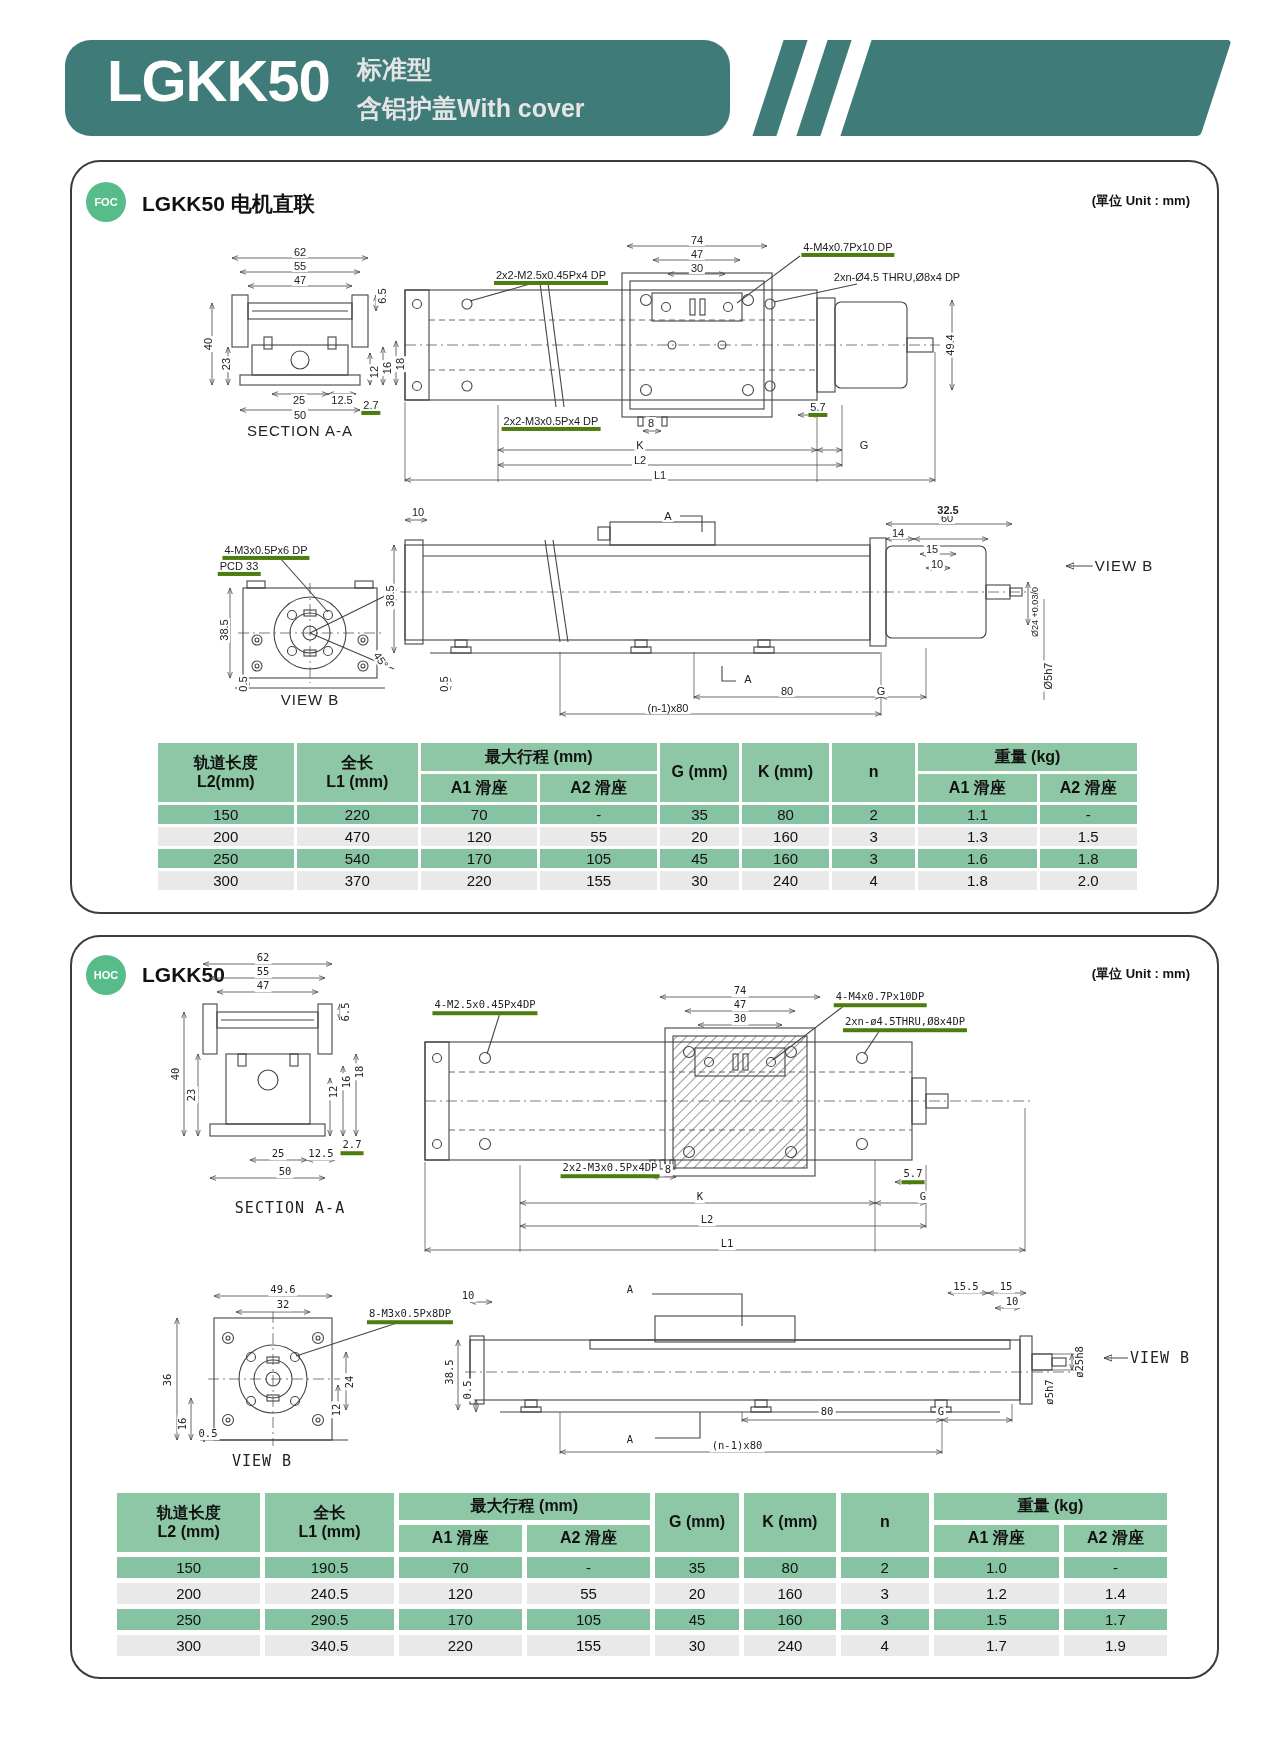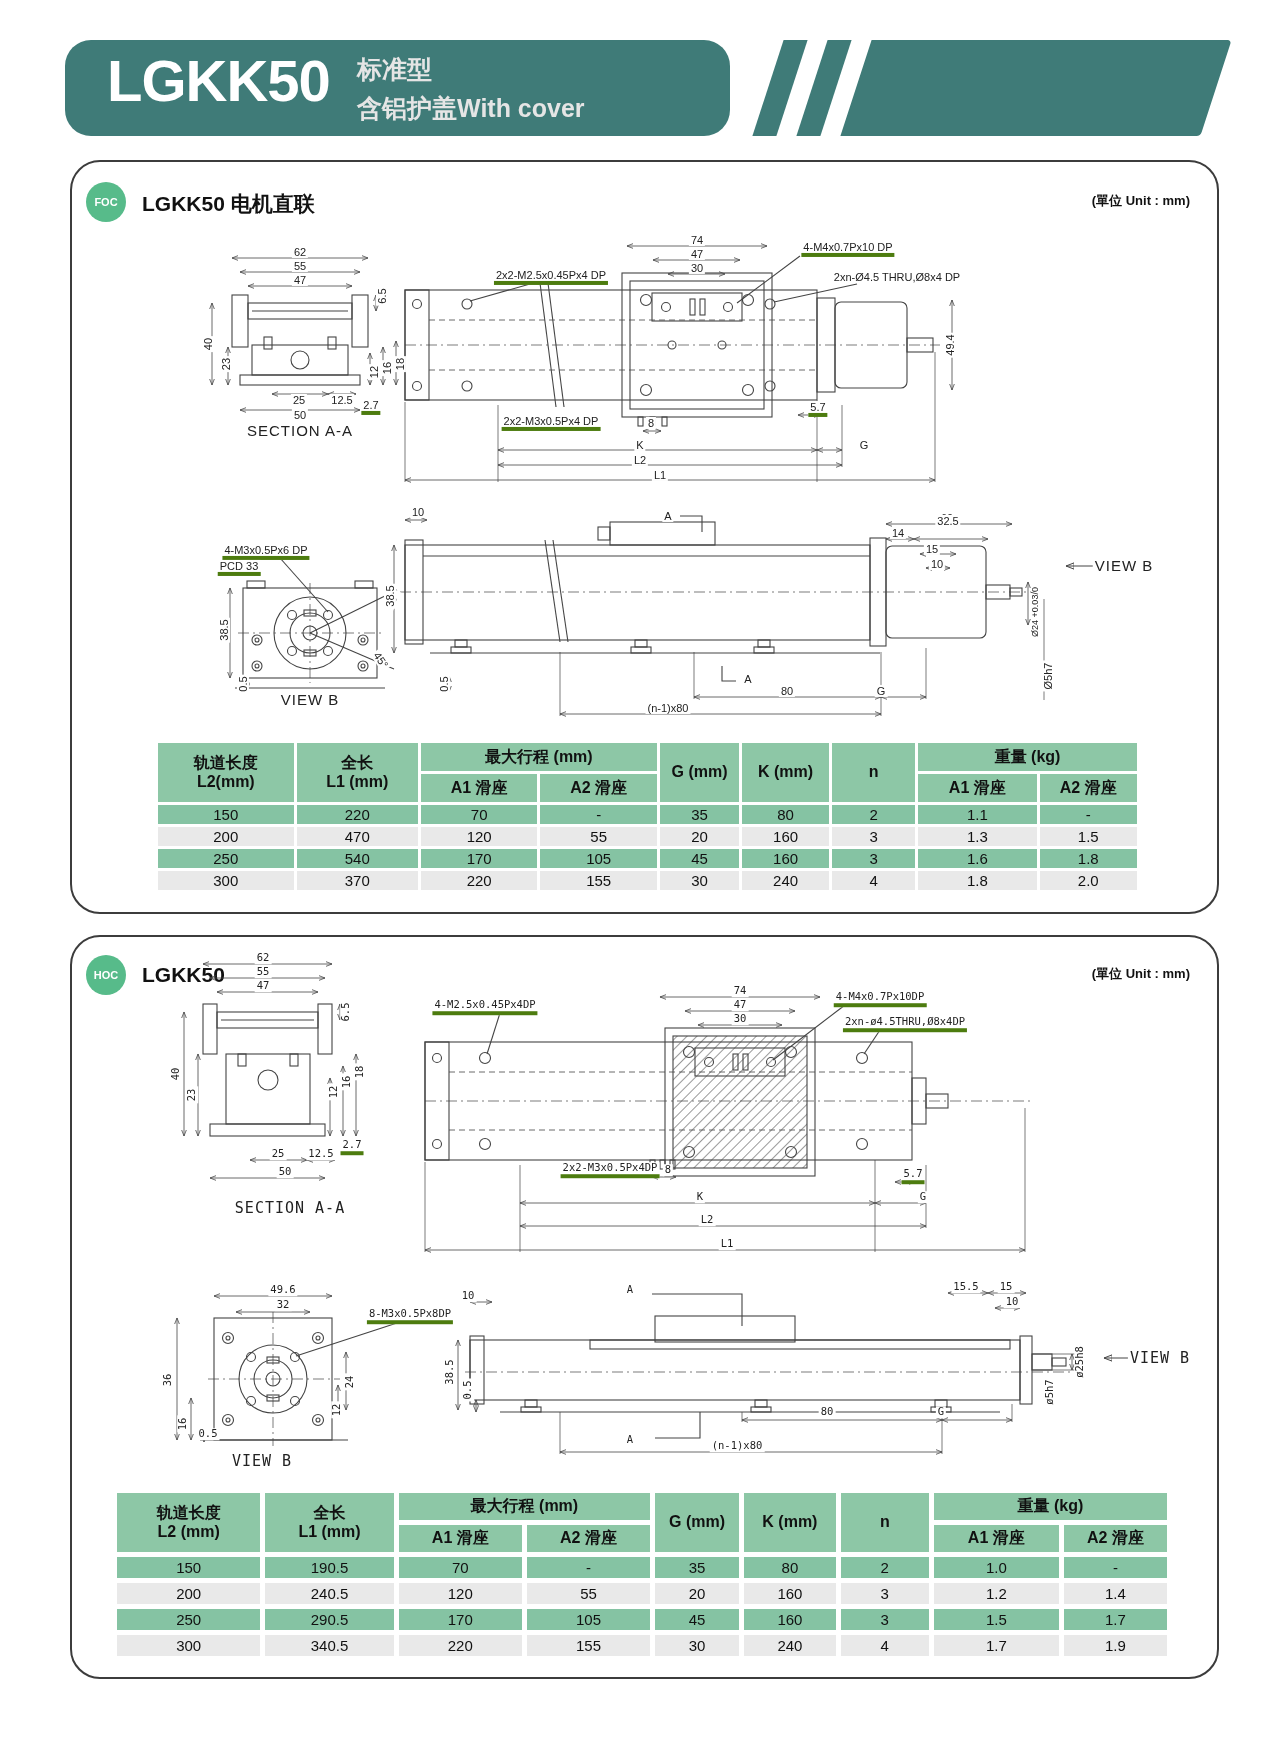--- a/index.html
+++ b/index.html
@@ -411,21 +411,21 @@
         <span class="dimlab ul" style="left: 266px; top: 552px; transform: translate(-50%, -50%);">4-M3x0.5Px6 DP</span>
         <span class="dimlab ul" style="left: 239px; top: 568px; transform: translate(-50%, -50%);">PCD 33</span>
         <span class="dimlab" style="left: 392px; top: 600px; transform: translate(-50%, -50%) rotate(-62deg);">45°</span>
         <span class="dimlab" style="left: 224px; top: 630px; transform: translate(-50%, -50%) rotate(-90deg);">38.5</span>
         <span class="dimlab" style="left: 381px; top: 660px; transform: translate(-50%, -50%) rotate(55deg);">45°</span>
         <span class="dimlab" style="left: 243px; top: 684px; transform: translate(-50%, -50%) rotate(-90deg);">0.5</span>
         <span class="dimlab cap" style="left: 310px; top: 700px; transform: translate(-50%, -50%);">VIEW B</span>
         <span class="dimlab" style="left: 418px; top: 512px; transform: translate(-50%, -50%);">10</span>
         <span class="dimlab" style="left: 947px; top: 518px; transform: translate(-50%, -50%);">60</span>
         <span class="dimlab" style="left: 898px; top: 533px; transform: translate(-50%, -50%);">14</span>
-        <span class="dimlab" style="left: 948px; top: 521px; transform: translate(-50%, -50%);">32.5</span>
+        <span class="dimlab" style="left: 948px; top: 510px; transform: translate(-50%, -50%); font-weight: bold;">32.5</span>
         <span class="dimlab" style="left: 932px; top: 549px; transform: translate(-50%, -50%);">15</span>
         <span class="dimlab" style="left: 937px; top: 564px; transform: translate(-50%, -50%);">10</span>
         <span class="dimlab" style="left: 390px; top: 596px; transform: translate(-50%, -50%) rotate(-90deg);">38.5</span>
         <span class="dimlab" style="left: 444px; top: 684px; transform: translate(-50%, -50%) rotate(-90deg);">0.5</span>
         <span class="dimlab" style="left: 668px; top: 516px; transform: translate(-50%, -50%);">A</span>
         <span class="dimlab" style="left: 748px; top: 679px; transform: translate(-50%, -50%);">A</span>
         <span class="dimlab" style="left: 787px; top: 691px; transform: translate(-50%, -50%);">80</span>
         <span class="dimlab" style="left: 881px; top: 691px; transform: translate(-50%, -50%);">G</span>
         <span class="dimlab" style="left: 668px; top: 708px; transform: translate(-50%, -50%);">(n-1)x80</span>
         <span class="dimlab" style="font-size: 9px; left: 1036px; top: 612px; transform: translate(-50%, -50%) rotate(-90deg);">Ø24 +0.03/0</span>

